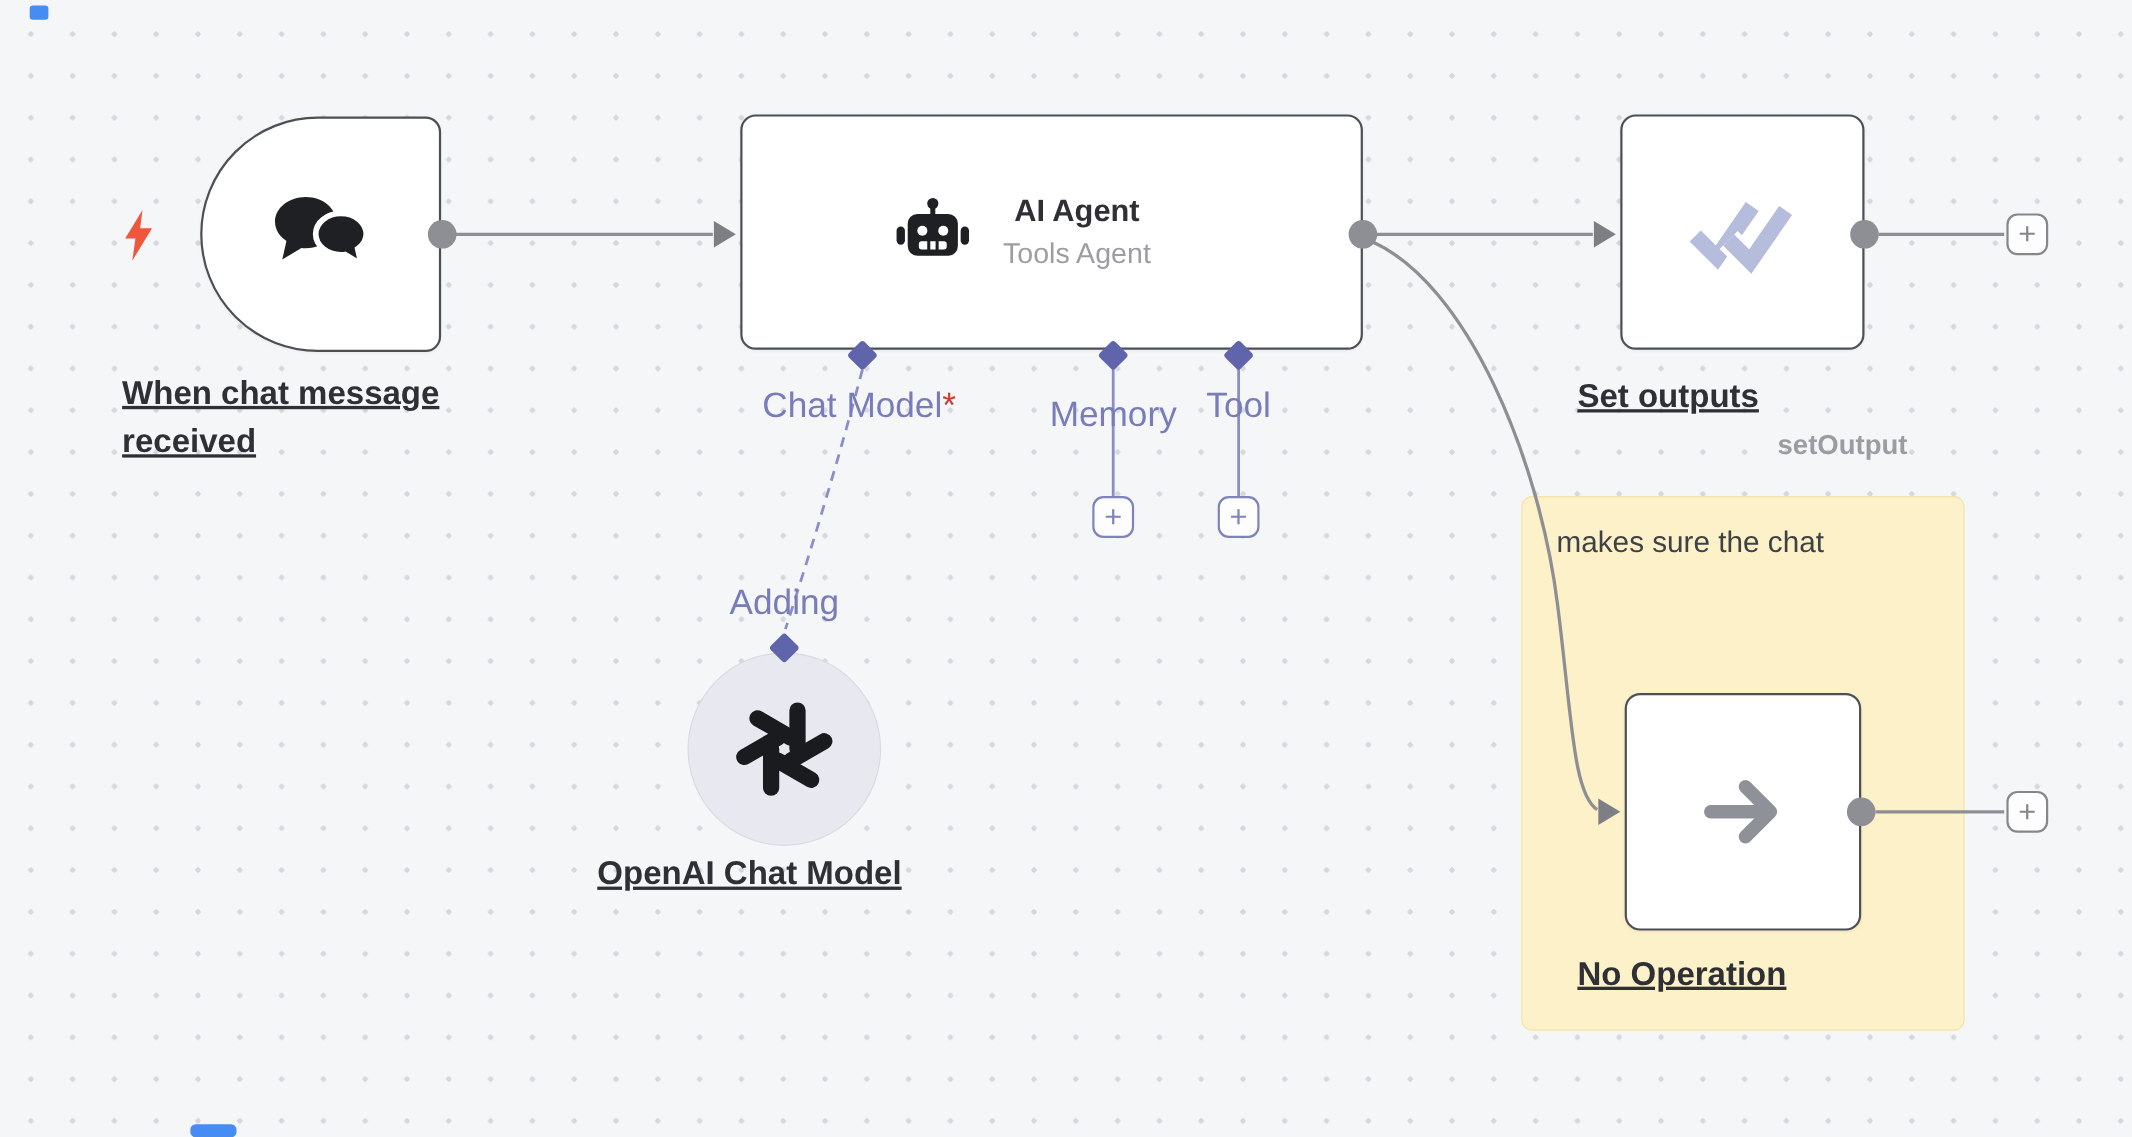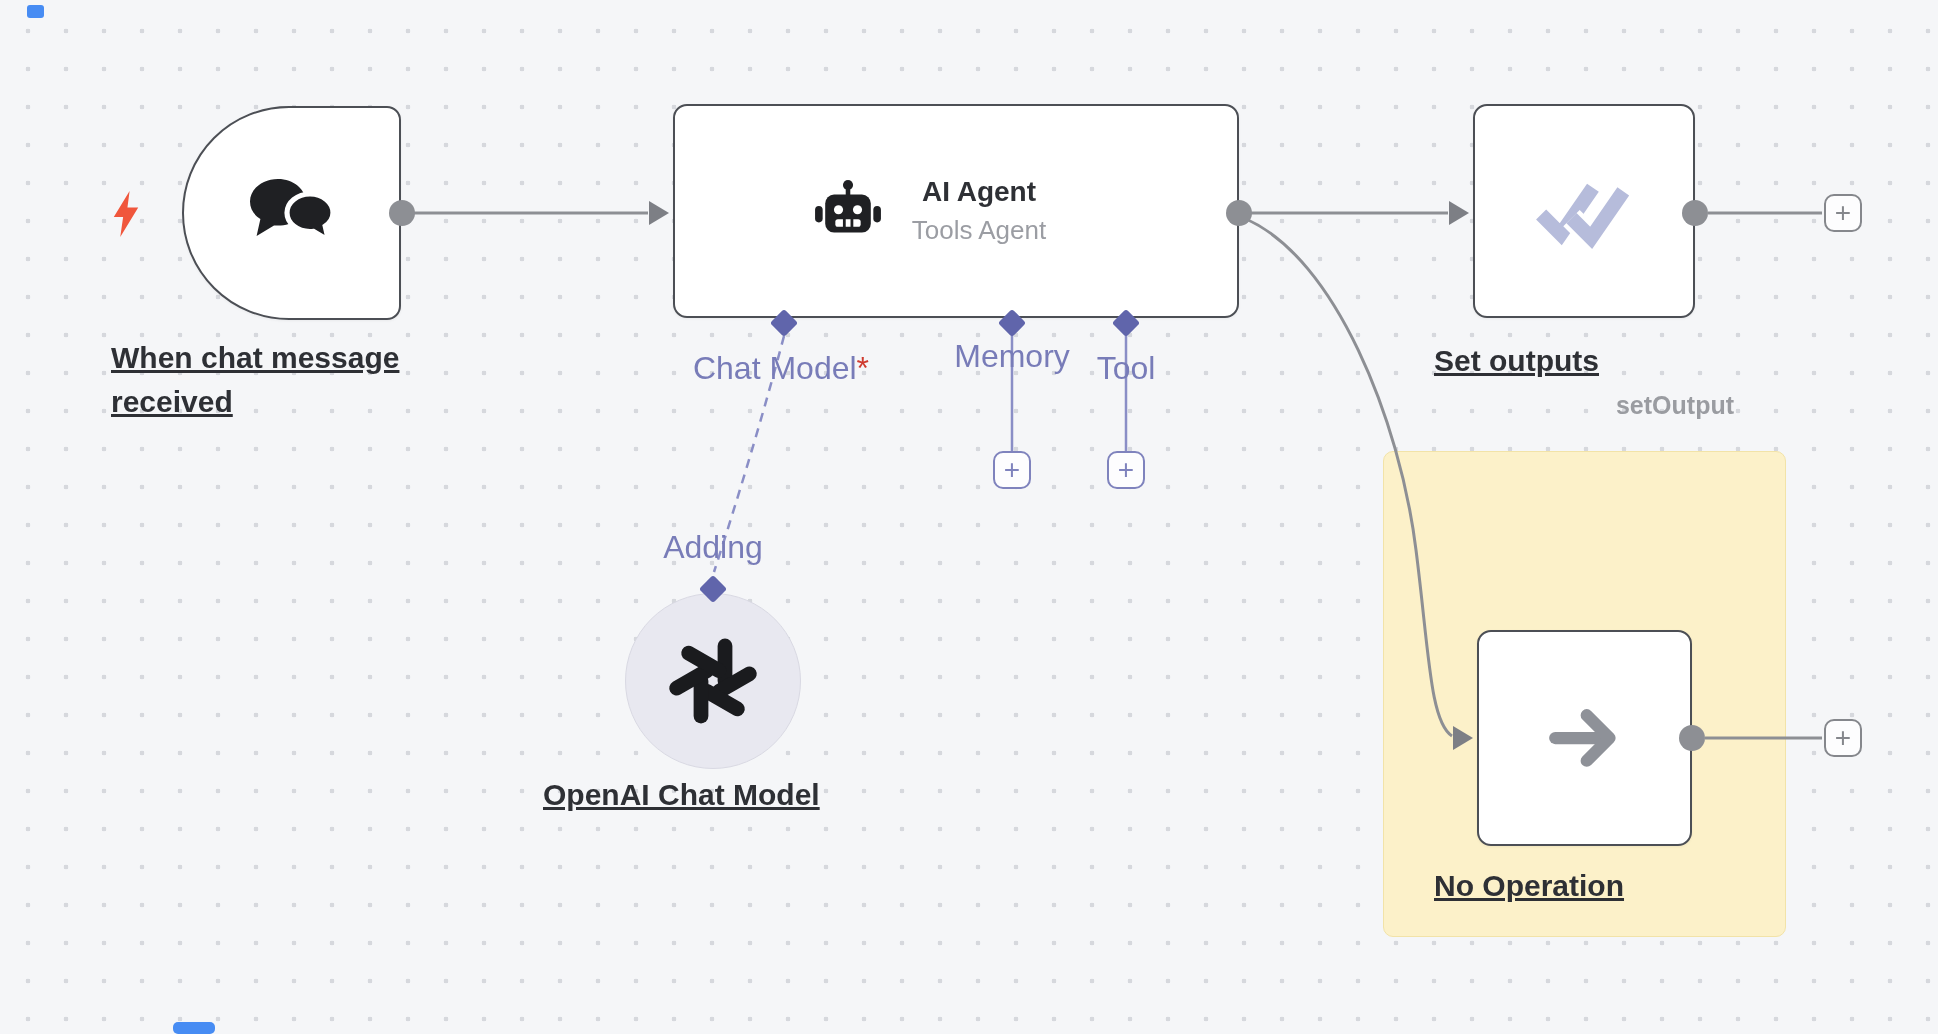--- a/index.html
+++ b/index.html
@@ -66,20 +66,21 @@
     font-size:27px;line-height:42px;color:#3f4145;
   }
   .decor-blue{position:absolute;background:#478cf3;z-index:7;}
   svg.connections{position:absolute;left:0;top:0;z-index:2;}
 </style>
 </head>
 <body>
 
 <div class="sticky"></div>
 <div class="sticky-text">
+  <div>makes sure the chat</div>
 </div>
 
 <svg class="connections" width="1938" height="1034">
 
   <path d="M402 213 H648" stroke="#8d8f94" stroke-width="3" fill="none"></path>
   <polygon points="649,201 649,225 669,213" fill="#7d7f85"></polygon>
 
   <path d="M1239 213 H1448" stroke="#8d8f94" stroke-width="3" fill="none"></path>
   <polygon points="1449,201 1449,225 1469,213" fill="#7d7f85"></polygon>
 
@@ -130,21 +131,21 @@
       <div class="agent-subtitle">Tools Agent</div>
     </div>
   </div>
 </div>
 <div class="dot" style="left:1226px;top:200px;"></div>
 
 <div class="diamond" style="left:774px;top:313px;"></div>
 <div class="diamond" style="left:1002px;top:313px;"></div>
 <div class="diamond" style="left:1116px;top:313px;"></div>
 <div class="port-label" style="left:781px;top:350px;"><span>Chat Model</span><span class="required">*</span></div>
-<div class="port-label" style="left:1012px;top:338px;">Memory</div>
+<div class="port-label" style="left:1012px;top:358px;">Memory</div>
 <div class="port-label" style="left:1126px;top:350px;">Tool</div>
 <div class="plus purple" style="left:993px;top:451px;">
     <span>+</span>
   </div>
 <div class="plus purple" style="left:1107px;top:451px;">
     <span>+</span>
   </div>
 
 <div class="port-label" style="left:713px;top:529px;">Adding</div>
 <div class="diamond" style="left:703px;top:579px;"></div>

